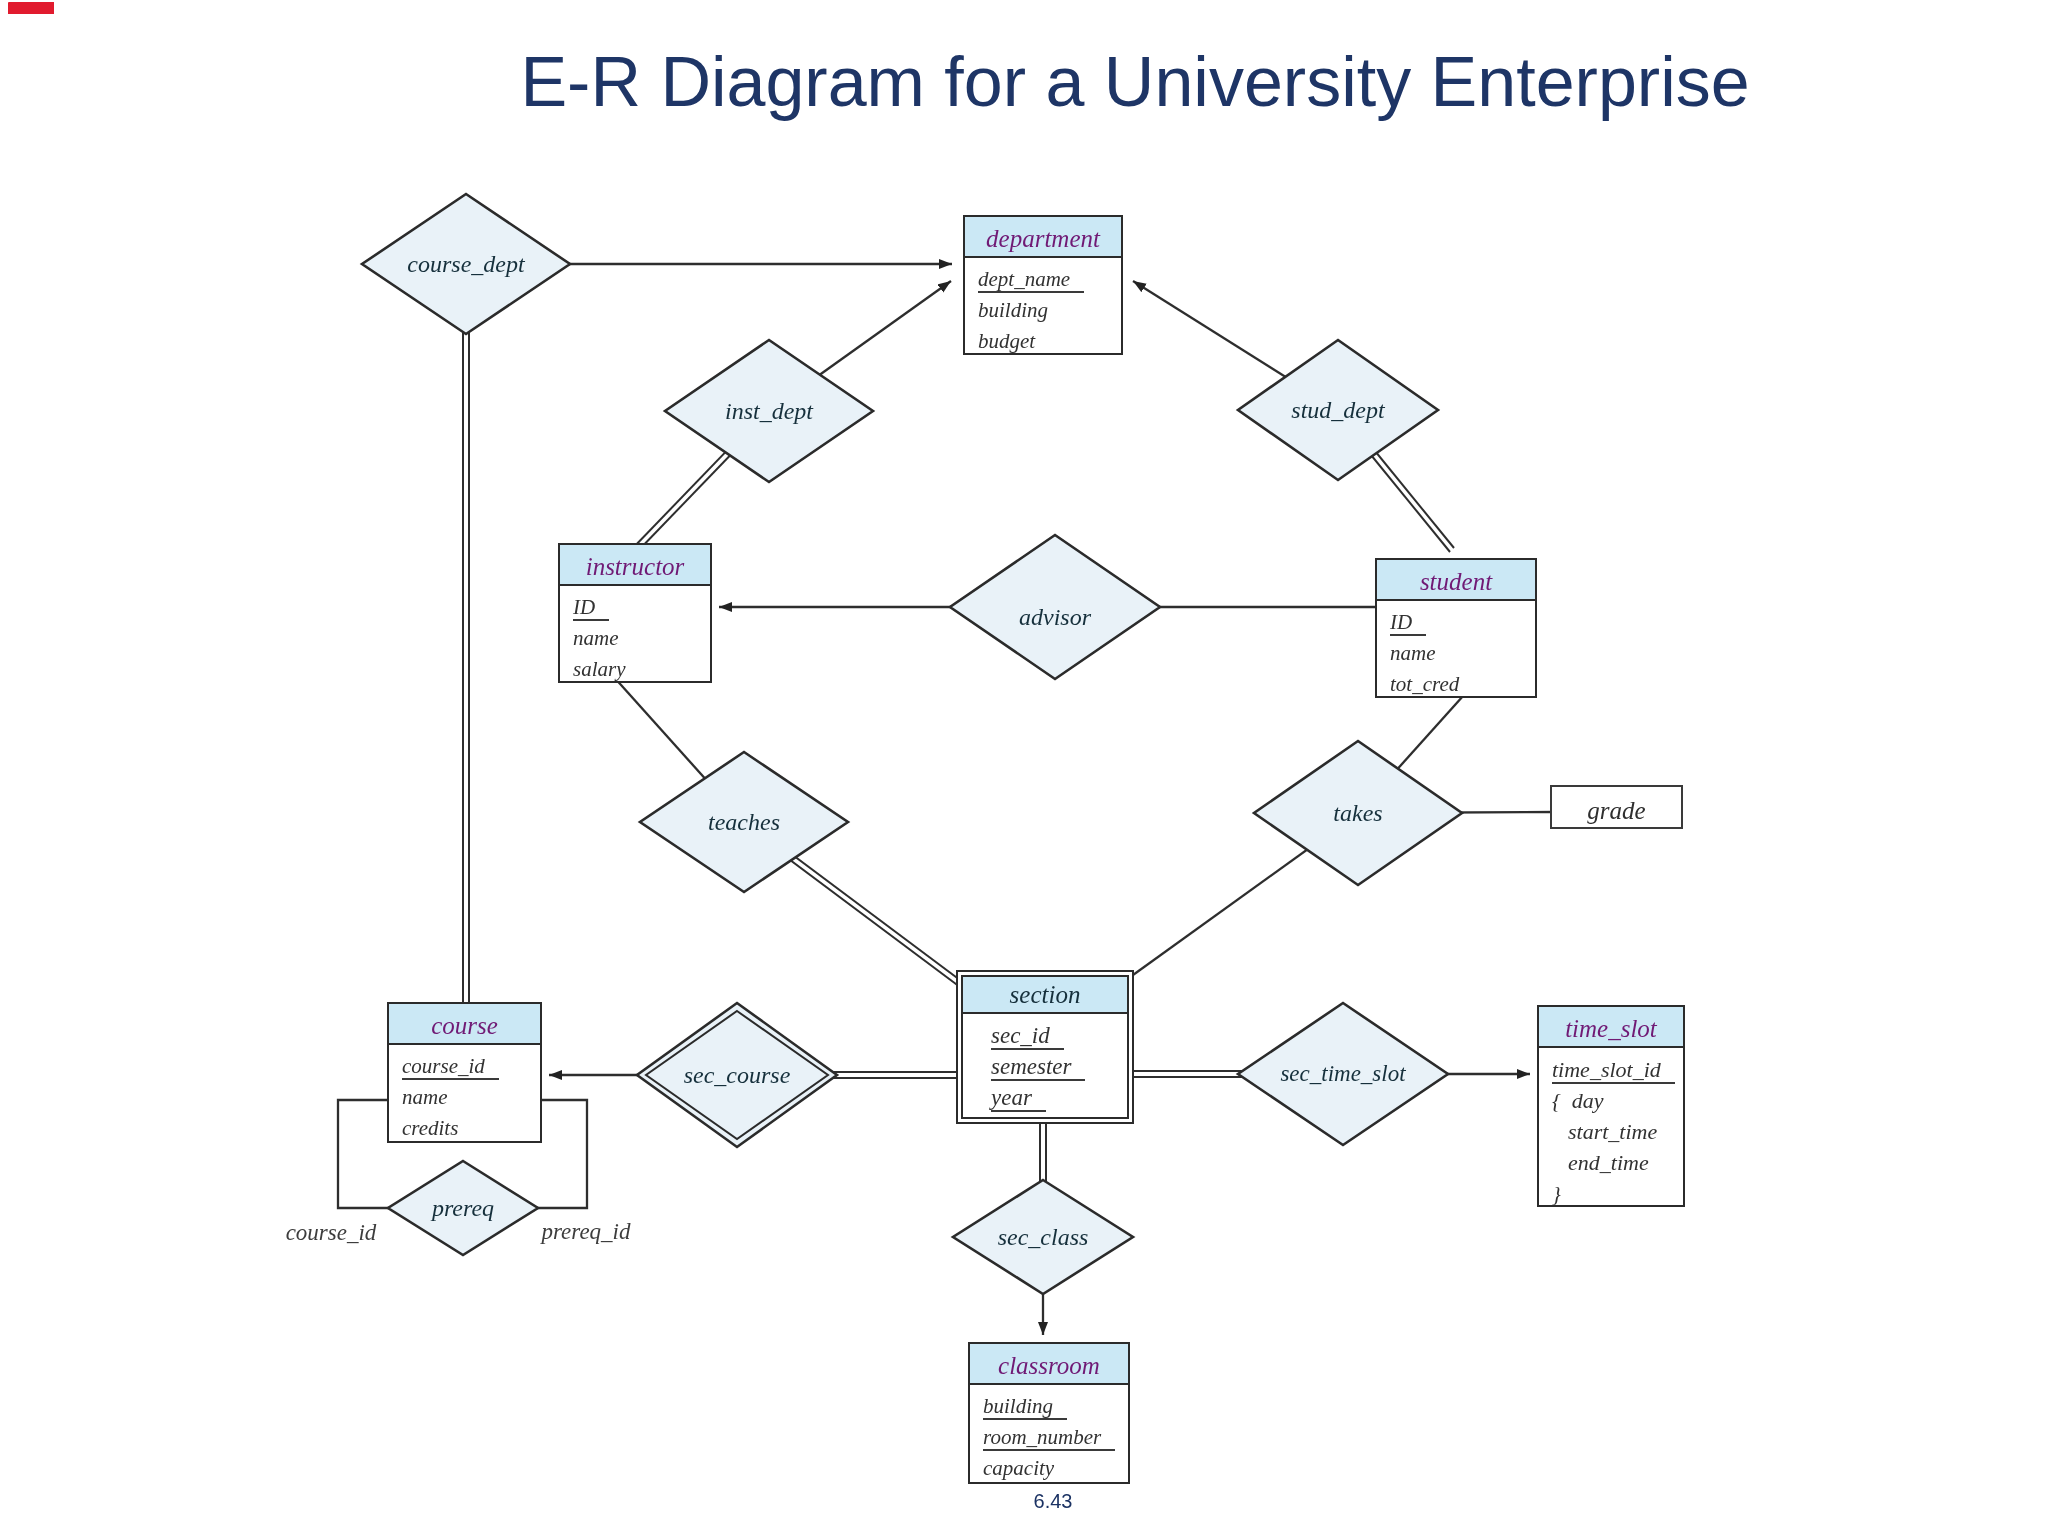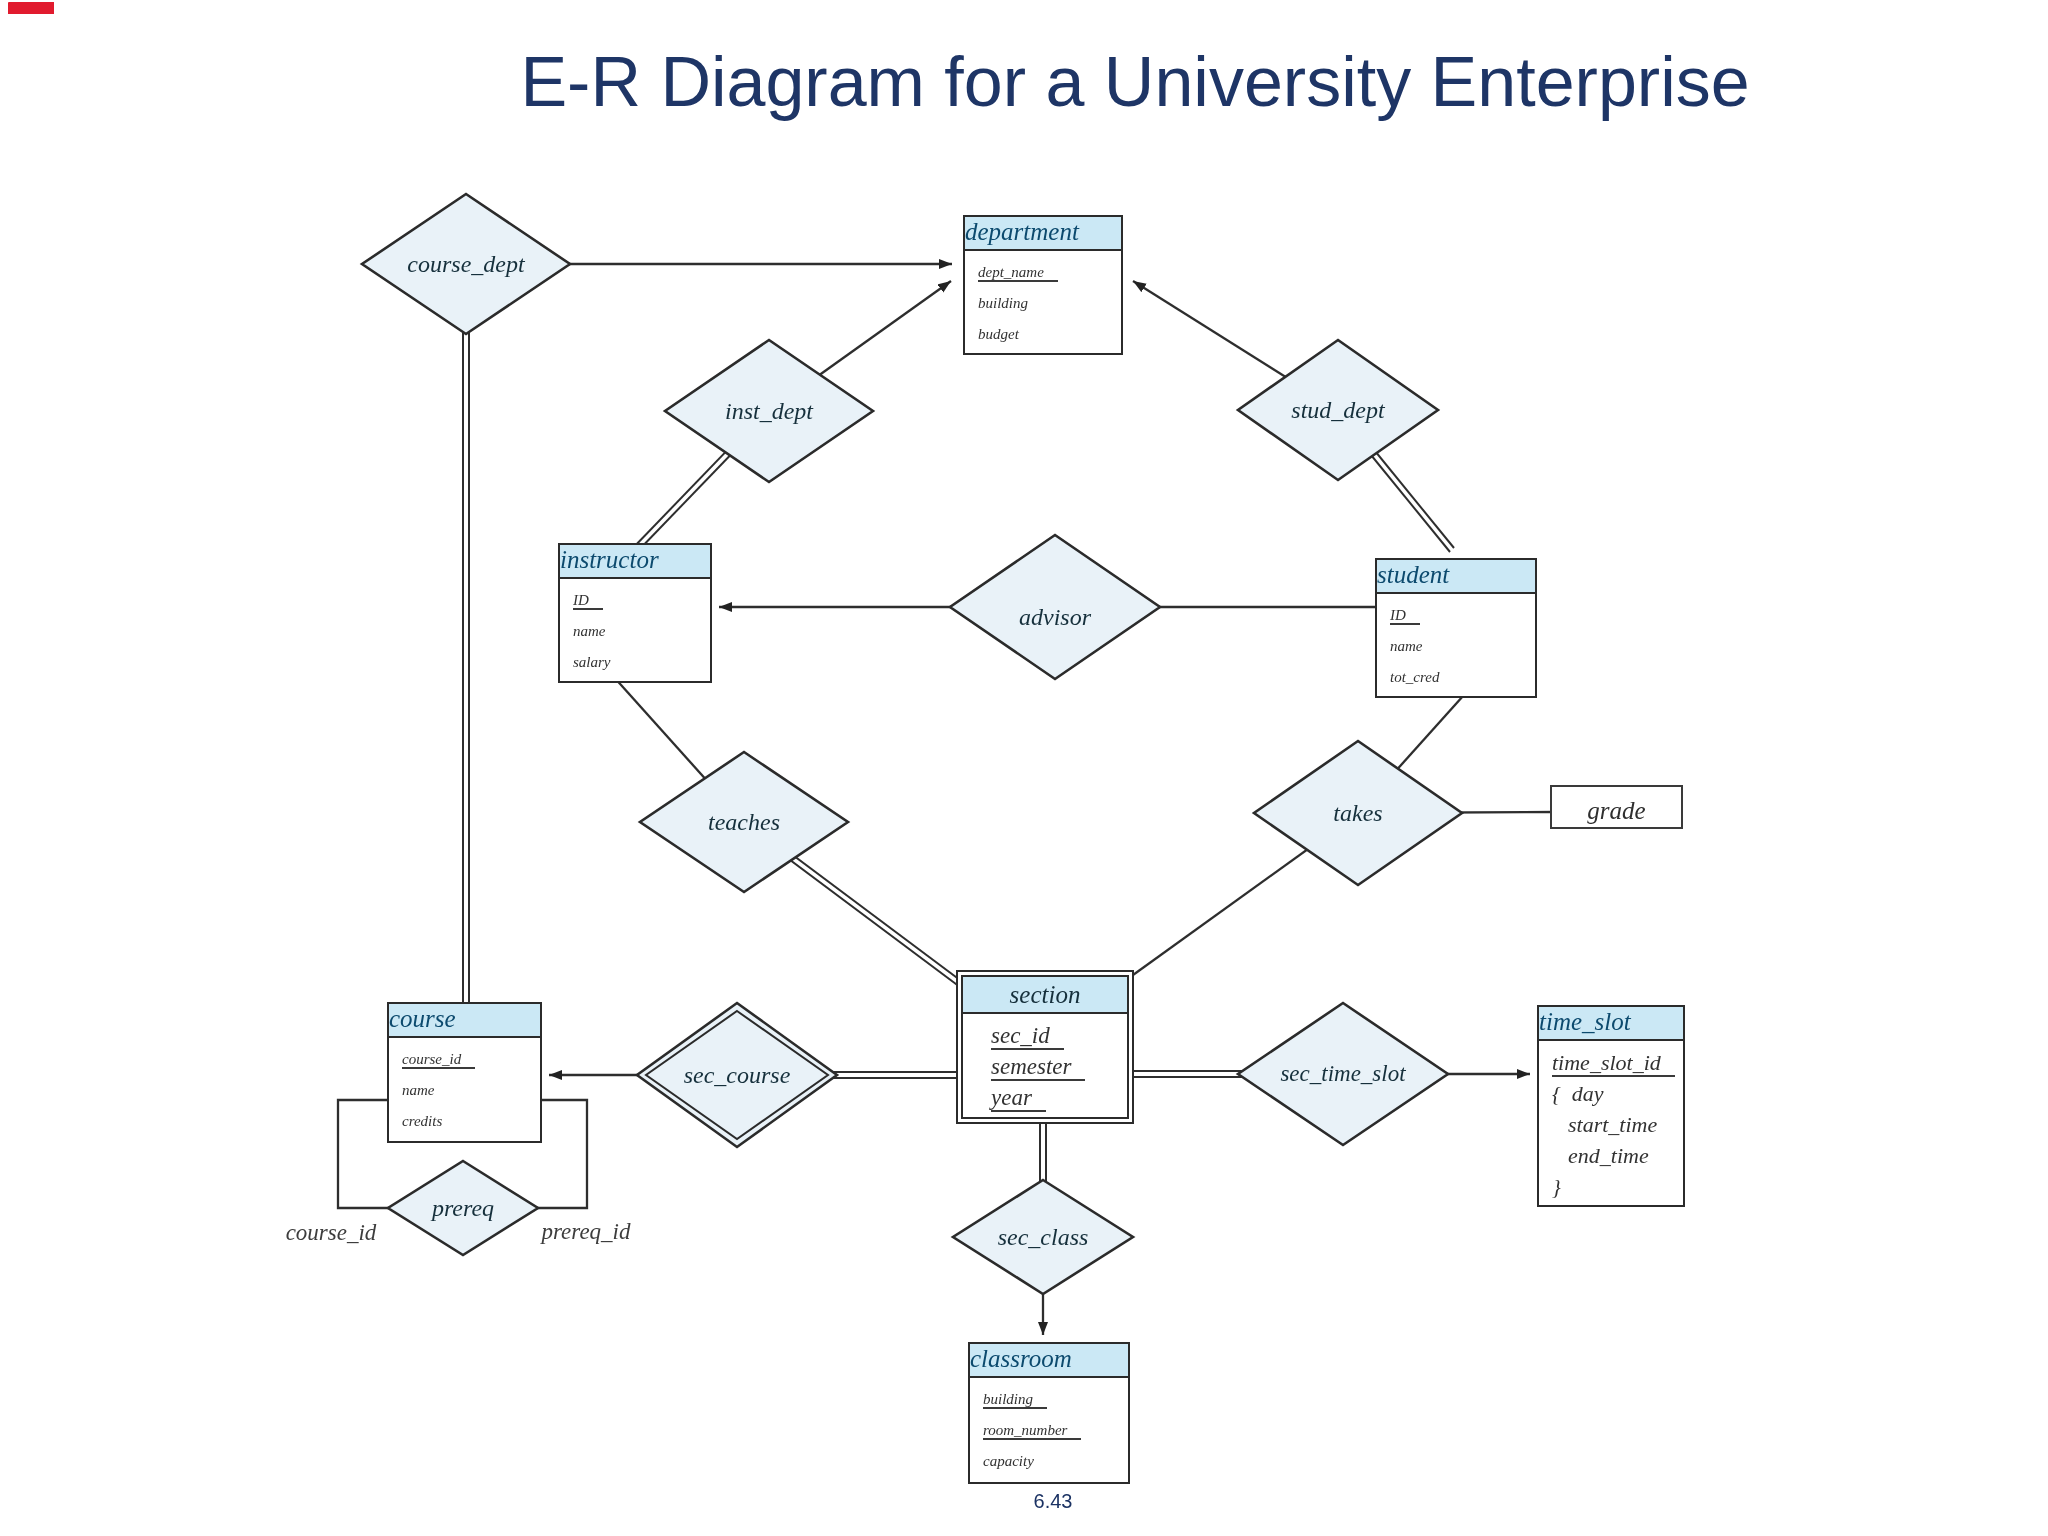--- a/index.html
+++ b/index.html
@@ -7,23 +7,23 @@
          font-family:"Liberation Serif",serif;border-radius:17px;}
   #wires{position:absolute;left:0;top:0;z-index:1;}
   .red-mark{position:absolute;left:8px;top:2px;width:46px;height:12px;z-index:5;}
   .slide-title{position:absolute;left:340px;top:42px;width:1590px;text-align:center;
       font-family:"Liberation Sans",sans-serif;font-size:70px;line-height:80px;
       color:#1e3566;z-index:4;white-space:nowrap;}
   .page-num{position:absolute;left:953px;top:1490px;width:200px;text-align:center;
       font-family:"Liberation Sans",sans-serif;font-size:20px;color:#1b3263;z-index:4;}
 
   .entity{position:absolute;z-index:2;background:#ffffff;border:2.5px solid #2b2b2b;box-sizing:border-box;}
-  .entity .hdr{background:#cbe8f5;border-bottom:2.5px solid #2b2b2b;text-align:left;
-      font-style:italic;font-size:25px;color:#0c4a6e;padding:1px 0 3px 0;}
-  .entity .body{padding:6px 8px 4px 13px;font-style:italic;font-size:15px;color:#323232;}
+  .entity .hdr{background:#cbe8f5;border-bottom:2.5px solid #2b2b2b;text-align:center;
+      font-style:italic;font-size:25px;color:#701a75;padding:8px 0 3px 0;}
+  .entity .body{padding:6px 8px 4px 13px;font-style:italic;font-size:21px;color:#323232;}
   .row{line-height:31px;white-space:nowrap;}
   .row .u{border-bottom:2px solid #3a3a3a;padding-right:14px;}
   .indent{padding-left:16px;}
   .weak-outer{position:absolute;z-index:2;border:2.5px solid #2b2b2b;background:#ffffff;box-sizing:border-box;}
   .weak-inner{position:absolute;left:3px;top:3px;right:3px;bottom:3px;border:2px solid #2b2b2b;}
   .weak-inner .hdr{background:#cbe8f5;border-bottom:2px solid #2b2b2b;text-align:center;
       font-style:italic;font-size:25px;color:#16303c;padding:4px 0 3px 0;}
   .weak-inner .body{padding:6px 8px 4px 28px;font-style:italic;font-size:23px;color:#323232;}
 
   .attr-box{position:absolute;z-index:2;background:#ffffff;border:2.5px solid #3a3a3a;

